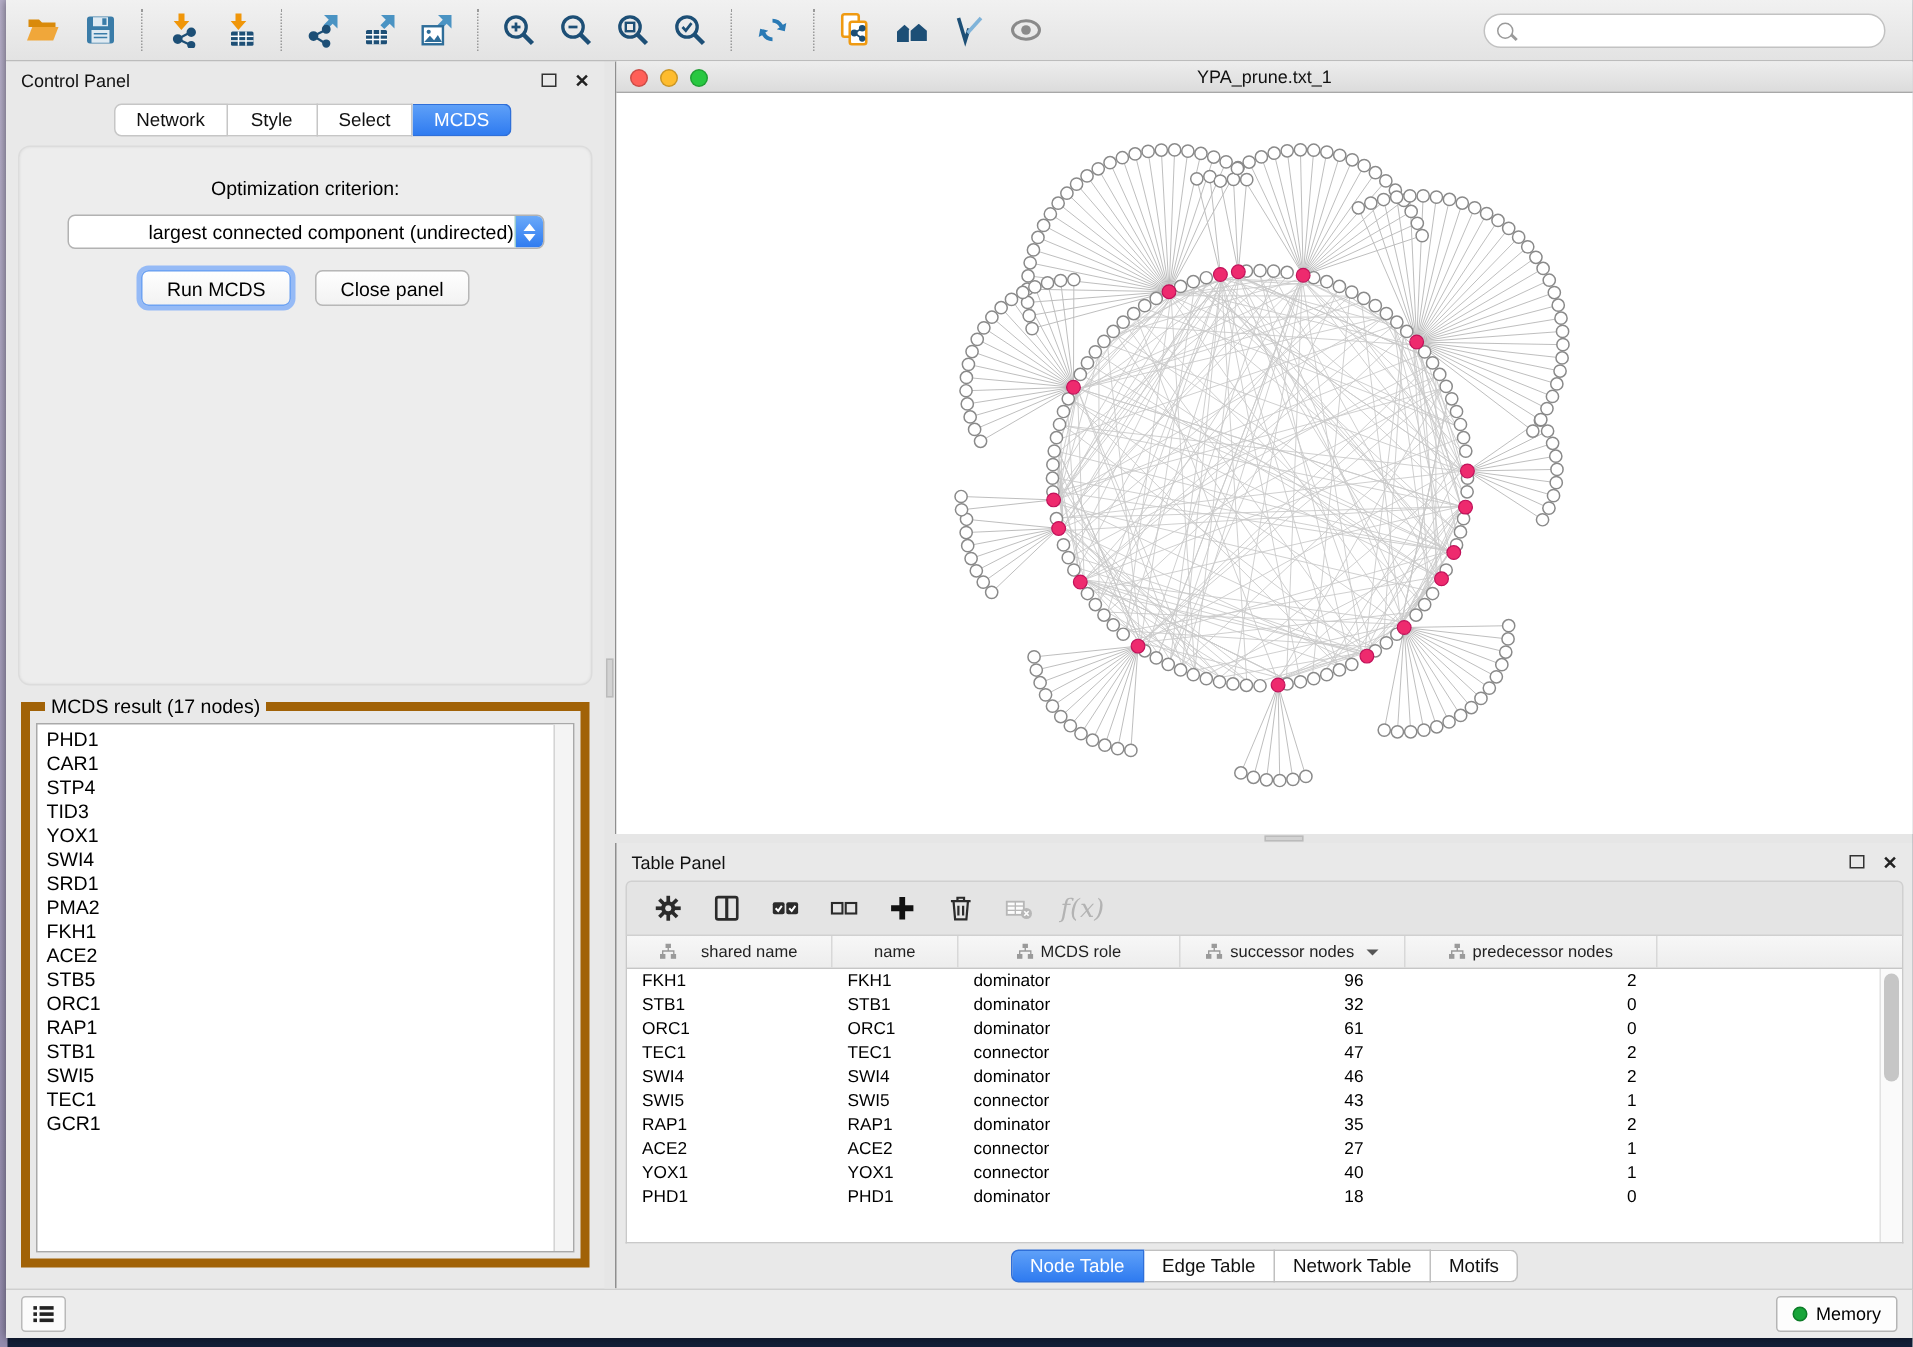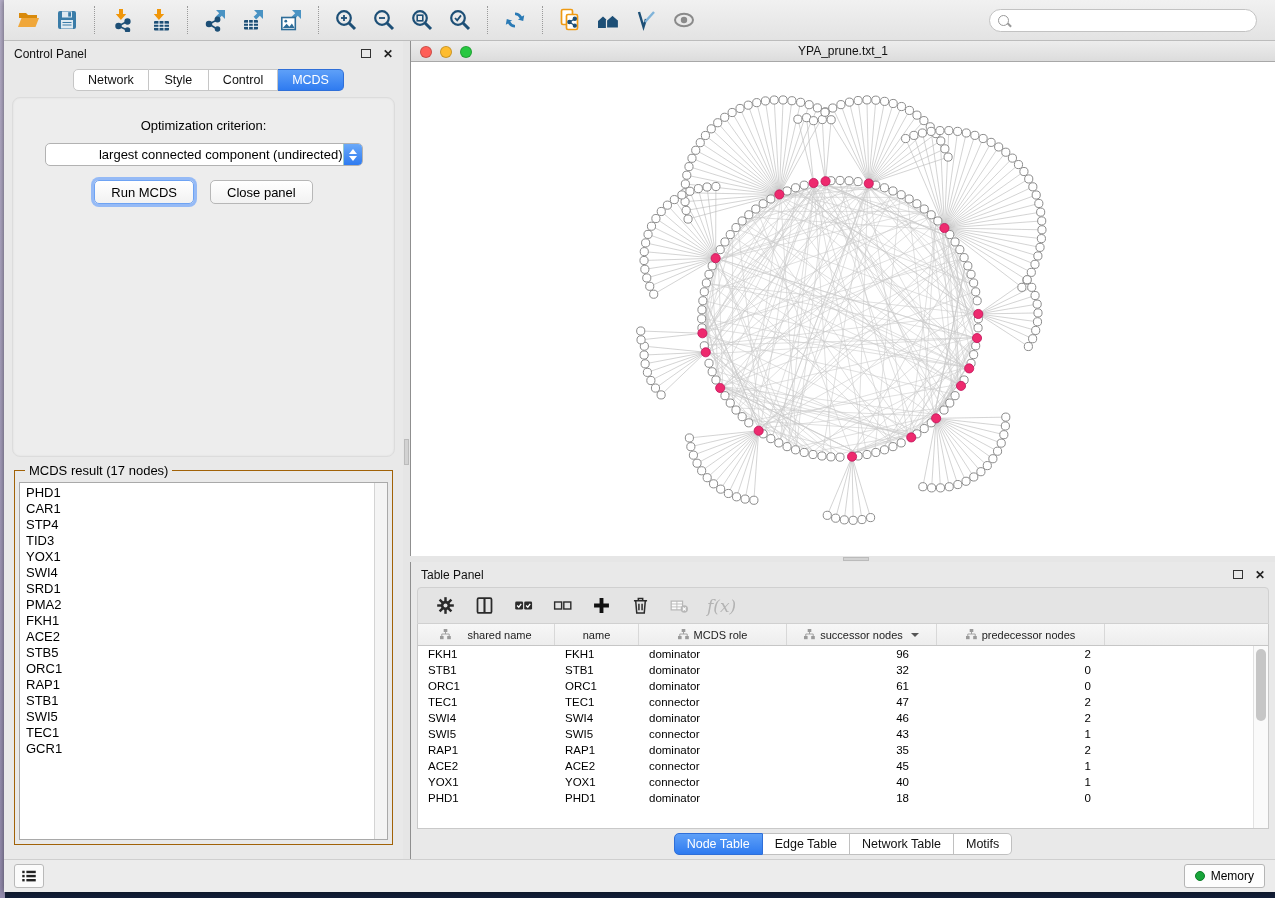--- a/index.html
+++ b/index.html
@@ -48,21 +48,21 @@
     border-radius:5px; display:flex; align-items:center; overflow:hidden; }
   .select-box .sel-text { flex:1; font-size:13px; text-align:right; color:#000; white-space:nowrap; }
   .stepper { width:19px; height:100%; background:linear-gradient(180deg,#6aa9f9,#2f7bf0);
     border-left:1px solid #9cc; display:flex; flex-direction:column; align-items:center; justify-content:center; gap:2px; flex:none; }
   .tri-up { width:0; height:0; border-left:4px solid transparent; border-right:4px solid transparent; border-bottom:5px solid #fff; }
   .tri-dn { width:0; height:0; border-left:4px solid transparent; border-right:4px solid transparent; border-top:5px solid #fff; }
   .btn-row { margin-top:14px; display:flex; justify-content:center; gap:16px; }
   .cp-btn { height:24px; padding:0 16px; background:linear-gradient(180deg,#ffffff,#f2f2f2);
     border:1px solid #b7b7b7; border-radius:5px; font-size:13px; color:#000; }
   .cp-btn.focused { box-shadow:0 0 0 3px rgba(77,144,254,.55); border-color:#6ea3f3; }
-  .result-group { flex:1; margin:6px 10px 14px 10px; border:1px solid #a16207; position:relative; min-height:0;
+  .result-group { flex:1; margin:6px 10px 14px 10px; border:6px solid #a16207; position:relative; min-height:0;
     padding:4px; display:flex; }
   .result-group legend { font-size:13px; color:#000; margin-left:6px; padding:0 4px; }
   .list-box { flex:1; border:1px solid #a9a9a9; background:#fff; display:flex; min-width:0; }
   .list-items { flex:1; padding:2px 0 0 6px; overflow:hidden; }
   .result-item { font-size:13px; line-height:16px; color:#000; }
   .list-track { width:13px; flex:none; background:#f4f4f4; border-left:1px solid #d4d4d4; }
 
   
   .v-splitter { width:7px; flex:none; background:#e6e6e6; position:relative; }
   .v-splitter .grip { position:absolute; top:398px; left:1px; width:5px; height:26px; background:#d2d2d2; border:1px solid #bbb; }
@@ -287,21 +287,21 @@
     <div class="control-panel">
       <div class="panel-title-row">
         <span>Control Panel</span>
         <span class="spacer"></span>
         <span class="float-ico"></span>
         <span class="close-ico">✕</span>
       </div>
       <div class="cp-tabs">
         <div class="cp-tab">Network</div>
         <div class="cp-tab">Style</div>
-        <div class="cp-tab">Control</div>
+        <div class="cp-tab">Select</div>
         <div class="cp-tab active">MCDS</div>
       </div>
       <div class="cp-upper">
         <div class="opt-label">Optimization criterion:</div>
         <div class="select-box">
           <span class="sel-text">largest connected component (undirected)</span>
           <span class="stepper">
                 <span class="tri-up"></span>
                 <span class="tri-dn"></span>
               </span>
@@ -1160,21 +1160,21 @@
                   <div class="td left" style="width: 137px;">RAP1</div>
                   <div class="td left" style="width: 84px;">RAP1</div>
                   <div class="td left" style="width: 148px;">dominator</div>
                   <div class="td right" style="width: 150px; padding-right: 28px;">35</div>
                   <div class="td right" style="width: 168px; padding-right: 14px;">2</div>
                 </div>
                 <div class="tr">
                   <div class="td left" style="width: 137px;">ACE2</div>
                   <div class="td left" style="width: 84px;">ACE2</div>
                   <div class="td left" style="width: 148px;">connector</div>
-                  <div class="td right" style="width: 150px; padding-right: 28px;">45</div>
+                  <div class="td right" style="width: 150px; padding-right: 28px;">27</div>
                   <div class="td right" style="width: 168px; padding-right: 14px;">1</div>
                 </div>
                 <div class="tr">
                   <div class="td left" style="width: 137px;">YOX1</div>
                   <div class="td left" style="width: 84px;">YOX1</div>
                   <div class="td left" style="width: 148px;">connector</div>
                   <div class="td right" style="width: 150px; padding-right: 28px;">40</div>
                   <div class="td right" style="width: 168px; padding-right: 14px;">1</div>
                 </div>
                 <div class="tr">

